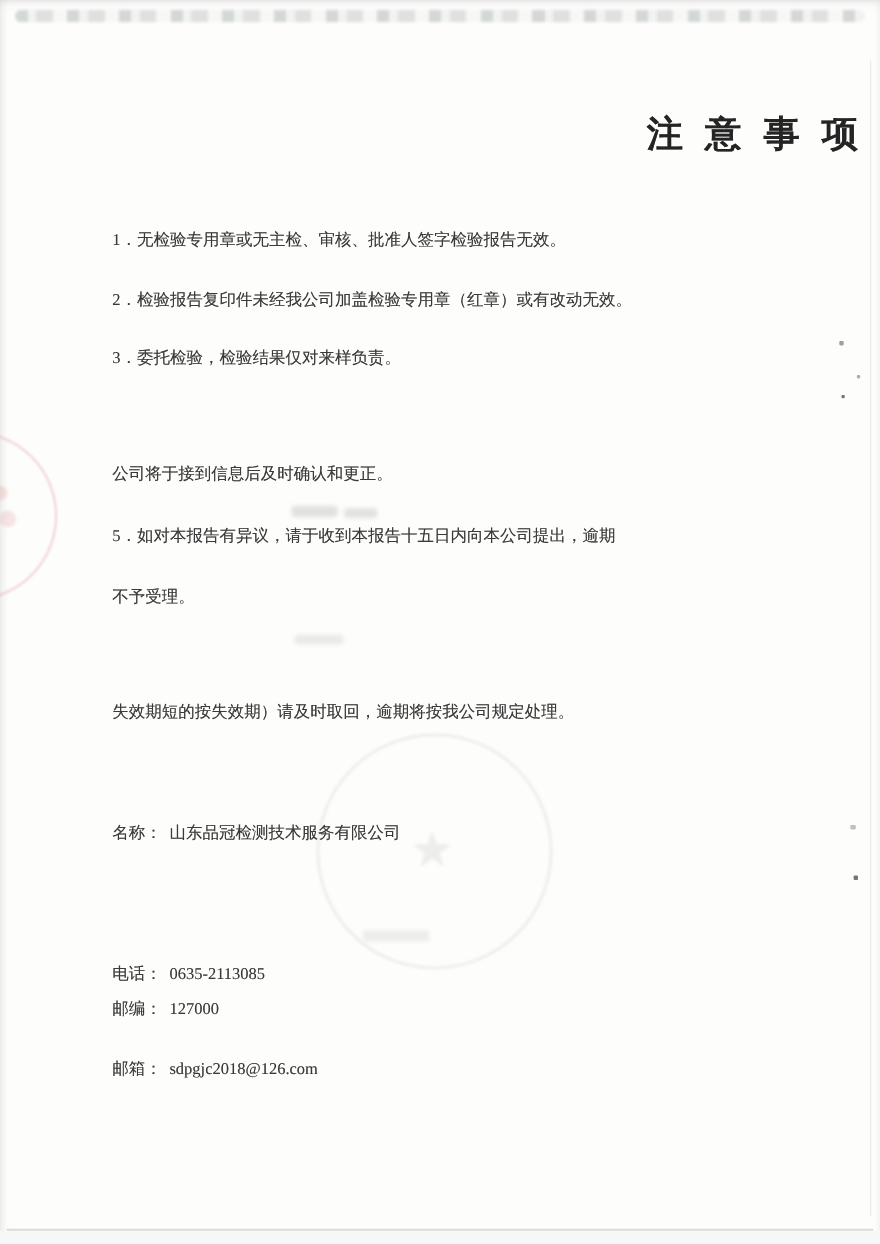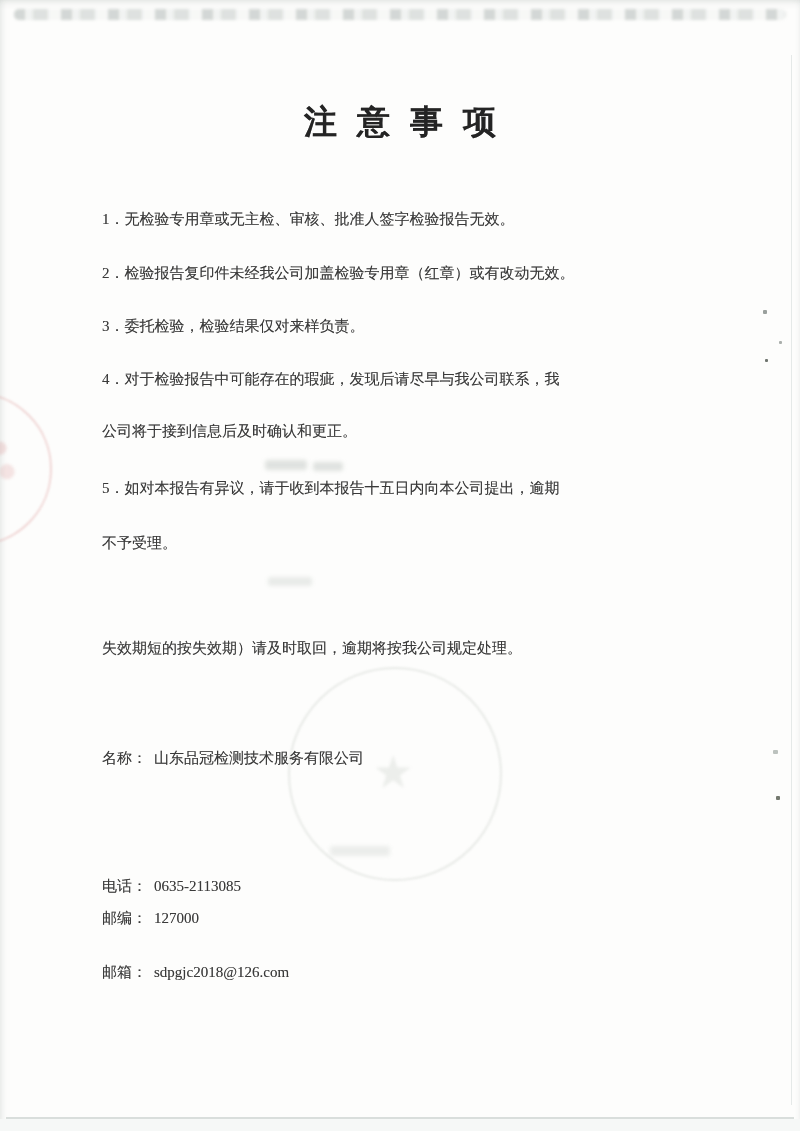--- a/index.html
+++ b/index.html
@@ -53,21 +53,21 @@
     width: 1px; height: 1050px;
     background: rgba(223,228,226,0.8);
   }
   .doc-title {
     position: absolute;
     left: 0; top: 100px;
     width: 800px;
     margin: 0;
     padding-left: 20px;
     box-sizing: border-box;
-    text-align: center;
+    text-align: right;
     font-size: 33px;
     font-weight: bold;
     letter-spacing: 20px;
     color: #242424;
     text-shadow: 0 0 0.5px rgba(36,36,36,0.55);
   }
   .line {
     position: absolute;
     left: 102px;
     width: 620px;
@@ -154,21 +154,20 @@
   <div class="speck" style="left:765px;top:359px;width:3px;height:3px;background:#6f756f;"></div>
   <div class="speck" style="left:779px;top:341px;width:3px;height:3px;background:#aaafac;"></div>
   <div class="speck" style="left:773px;top:750px;width:5px;height:4px;background:#bcc2be;"></div>
   <div class="speck" style="left:776px;top:796px;width:4px;height:4px;background:#74796f;"></div>
 
   <h1 class="doc-title">注意事项</h1>
 
   <div class="line" style="top:205px">1．无检验专用章或无主检、审核、批准人签字检验报告无效。</div>
   <div class="line" style="top:259px">2．检验报告复印件未经我公司加盖检验专用章（红章）或有改动无效。</div>
   <div class="line" style="top:312px">3．委托检验，检验结果仅对来样负责。</div>
-  <div class="line" style="top:365px">4．对于检验报告中可能存在的瑕疵，发现后请尽早与我公司联系，我</div>
   <div class="line" style="top:417px">公司将于接到信息后及时确认和更正。</div>
   <div class="line" style="top:474px">5．如对本报告有异议，请于收到本报告十五日内向本公司提出，逾期</div>
   <div class="line" style="top:529px">不予受理。</div>
   <div class="line" style="top:744px">
     <span class="contact-label">名称：</span><span>山东品冠检测技术服务有限公司</span>
   </div>
 
   <div class="line" style="top:634px">失效期短的按失效期）请及时取回，逾期将按我公司规定处理。</div>
   <div class="line" style="top:872px">
     <span class="contact-label">电话：</span><span>0635-2113085</span>

